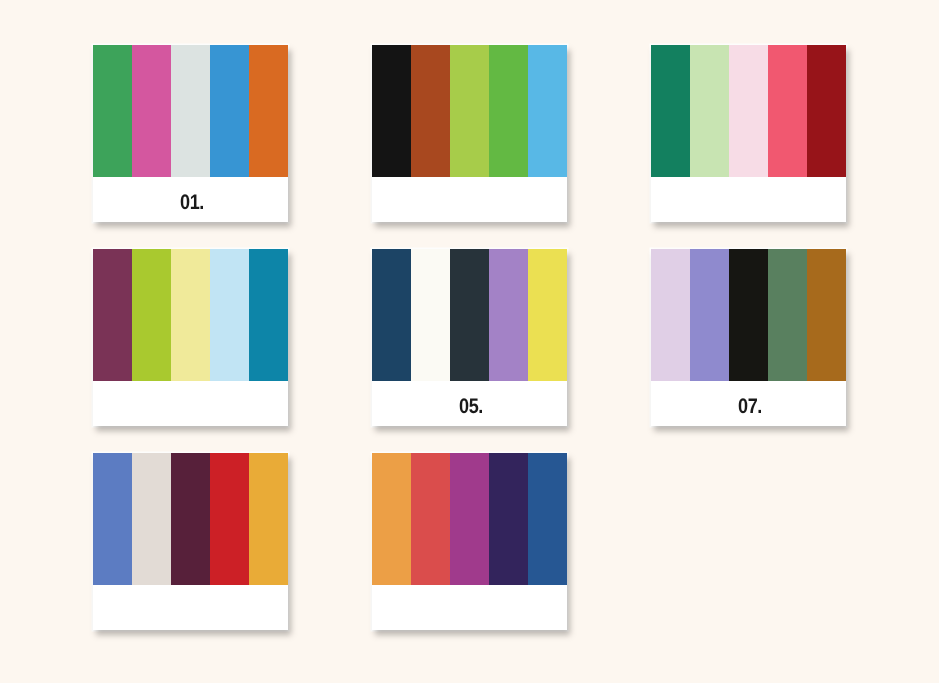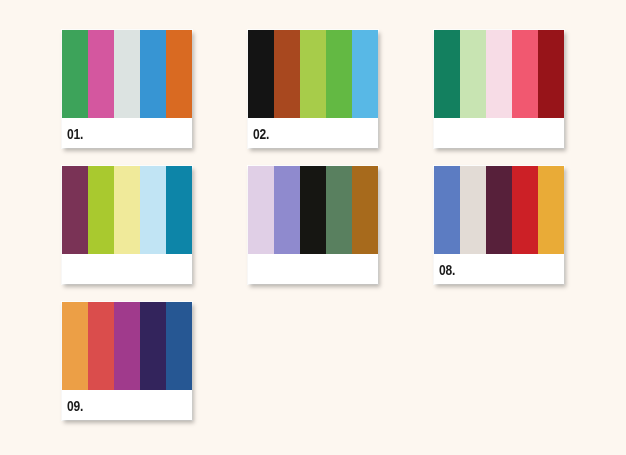--- a/index.html
+++ b/index.html
@@ -53,20 +53,21 @@
     height: 100%;
   }
 
   .label-band {
     flex: 1 1 auto;
     background: #ffffff;
     display: flex;
     align-items: center;
     padding-left: 5px;
     border-top: 1px solid #ffffff;
+    justify-content: center;
   }
 
   .label-text {
     font-family: "Liberation Sans Narrow", "Liberation Sans", sans-serif;
     font-weight: bold;
     font-size: 14px;
     line-height: 1;
     letter-spacing: -0.3px;
     color: #1a1a1a;
     transform: scaleX(0.86);
@@ -93,23 +94,20 @@
   </div>
 
   <div class="swatch-card">
     <div class="stripes">
       <div class="stripe" style="background:#141414"></div>
       <div class="stripe" style="background:#a8481f"></div>
       <div class="stripe" style="background:#a7cc4a"></div>
       <div class="stripe" style="background:#63b943"></div>
       <div class="stripe" style="background:#58b8e6"></div>
     </div>
-    <div class="label-band">
-      <span class="label-text">02.</span>
-    </div>
   </div>
 
   <div class="swatch-card">
     <div class="stripes">
       <div class="stripe" style="background:#13805f"></div>
       <div class="stripe" style="background:#c8e4b2"></div>
       <div class="stripe" style="background:#f7dce6"></div>
       <div class="stripe" style="background:#f15870"></div>
       <div class="stripe" style="background:#971419"></div>
     </div>
@@ -118,51 +116,60 @@
   <div class="swatch-card">
     <div class="stripes">
       <div class="stripe" style="background:#7a3356"></div>
       <div class="stripe" style="background:#a9c92f"></div>
       <div class="stripe" style="background:#f0ea9a"></div>
       <div class="stripe" style="background:#c1e4f4"></div>
       <div class="stripe" style="background:#0d85a8"></div>
     </div>
   </div>
 
+  <div class="swatch-card">
+    <div class="stripes">
+      <div class="stripe" style="background:#1c4465"></div>
+      <div class="stripe" style="background:#fbfaf4"></div>
+      <div class="stripe" style="background:#27333a"></div>
+      <div class="stripe" style="background:#a382c6"></div>
+      <div class="stripe" style="background:#ebe052"></div>
+    </div>
+    <div class="label-band">
+      <span class="label-text">05.</span>
+    </div>
+  </div>
 
 
   <div class="swatch-card">
     <div class="stripes">
       <div class="stripe" style="background:#e0cfe6"></div>
       <div class="stripe" style="background:#8f8ace"></div>
       <div class="stripe" style="background:#161612"></div>
       <div class="stripe" style="background:#59805f"></div>
       <div class="stripe" style="background:#a76a1c"></div>
+    </div>
+    <div class="label-band">
+      <span class="label-text">07.</span>
     </div>
   </div>
 
   <div class="swatch-card">
     <div class="stripes">
       <div class="stripe" style="background:#5c7cc2"></div>
       <div class="stripe" style="background:#e2dbd5"></div>
       <div class="stripe" style="background:#57203a"></div>
       <div class="stripe" style="background:#cc2026"></div>
       <div class="stripe" style="background:#e9ab37"></div>
     </div>
-    <div class="label-band">
-      <span class="label-text">08.</span>
-    </div>
   </div>
 
   <div class="swatch-card">
     <div class="stripes">
       <div class="stripe" style="background:#ec9f46"></div>
       <div class="stripe" style="background:#da4d4c"></div>
       <div class="stripe" style="background:#a03a8c"></div>
       <div class="stripe" style="background:#33245c"></div>
       <div class="stripe" style="background:#265793"></div>
     </div>
-    <div class="label-band">
-      <span class="label-text">09.</span>
-    </div>
   </div>
 
 </div>
 
 </body></html>

